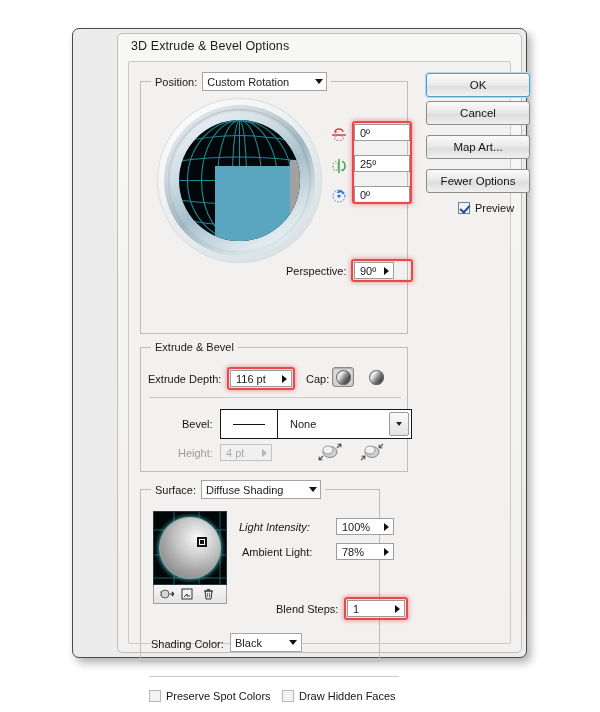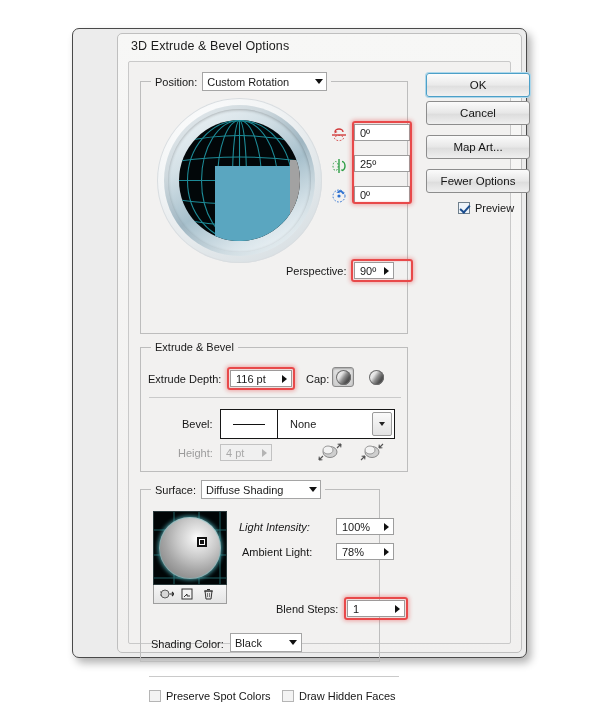--- a/index.html
+++ b/index.html
@@ -407,21 +407,21 @@
         <div class="capbtn sel" style="left:191px;top:19px;">
           <i class="capglyph"></i>
         </div>
         <div class="capbtn" style="left:224px;top:19px;">
           <i class="capglyph"></i>
         </div>
 
         <div class="divider" style="left:8px;top:49px;width:252px;"></div>
 
         <div class="lbl" style="position:absolute;left:41px;top:70px;">Bevel:</div>
-        <div id="bevel-select" style="left:79px;top:61px;width:175px;">
+        <div id="bevel-select" style="left:79px;top:61px;width:192px;">
           <div id="bevel-swatch">
               <i class="line"></i>
             </div>
           <div id="bevel-name">None</div>
           <div id="bevel-caret-btn">
               <i class="caret-glyph"></i>
             </div>
         </div>
 
         <div class="lbl dim" style="position:absolute;left:37px;top:99px;">Height:</div>

